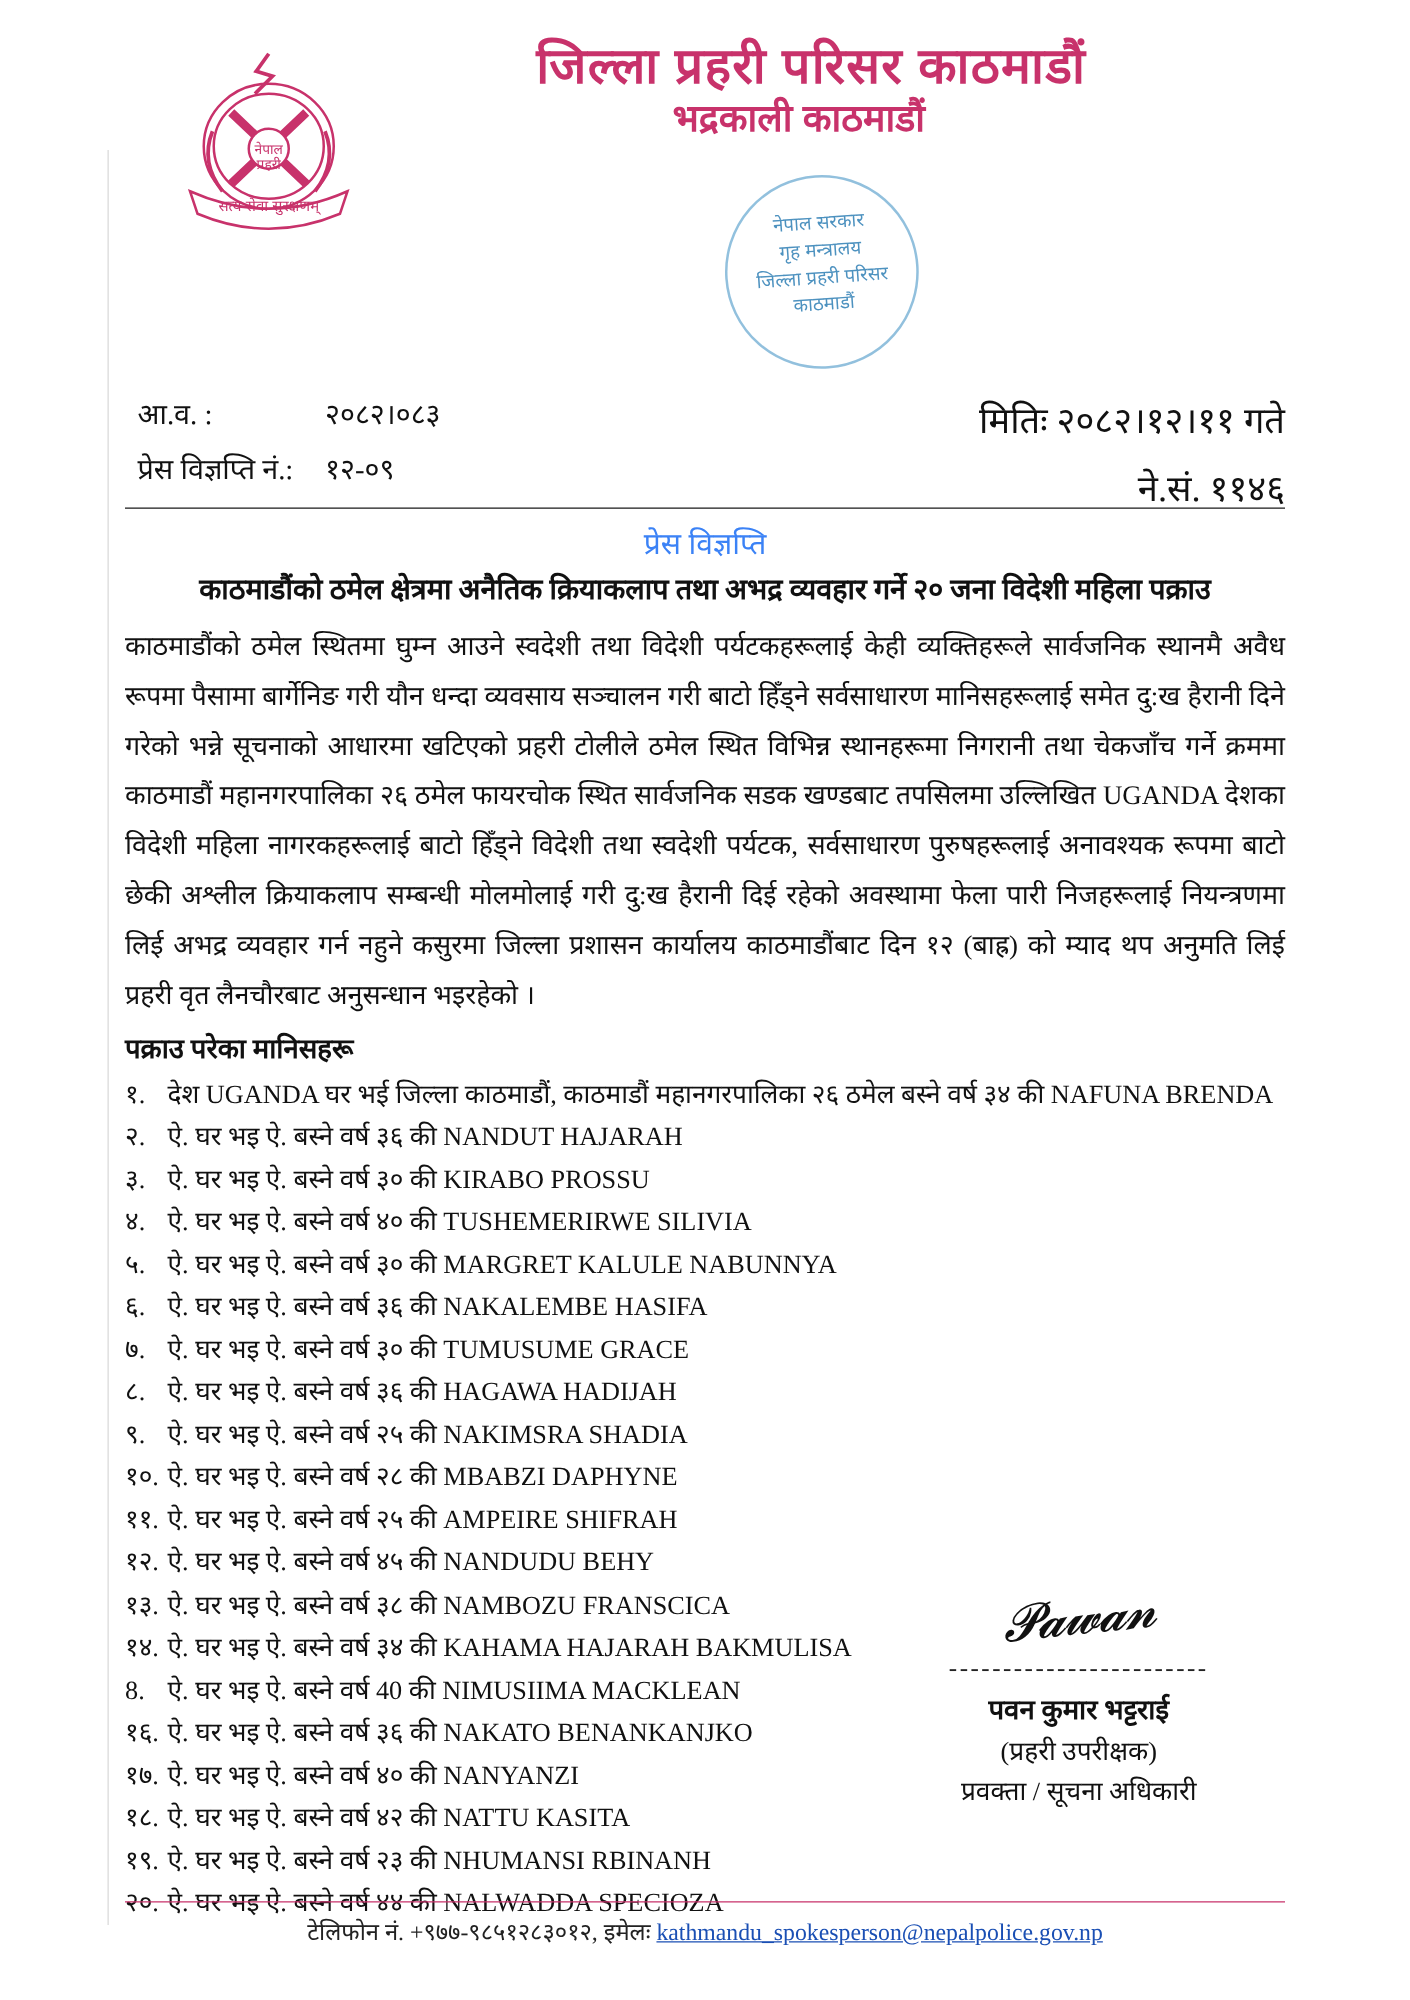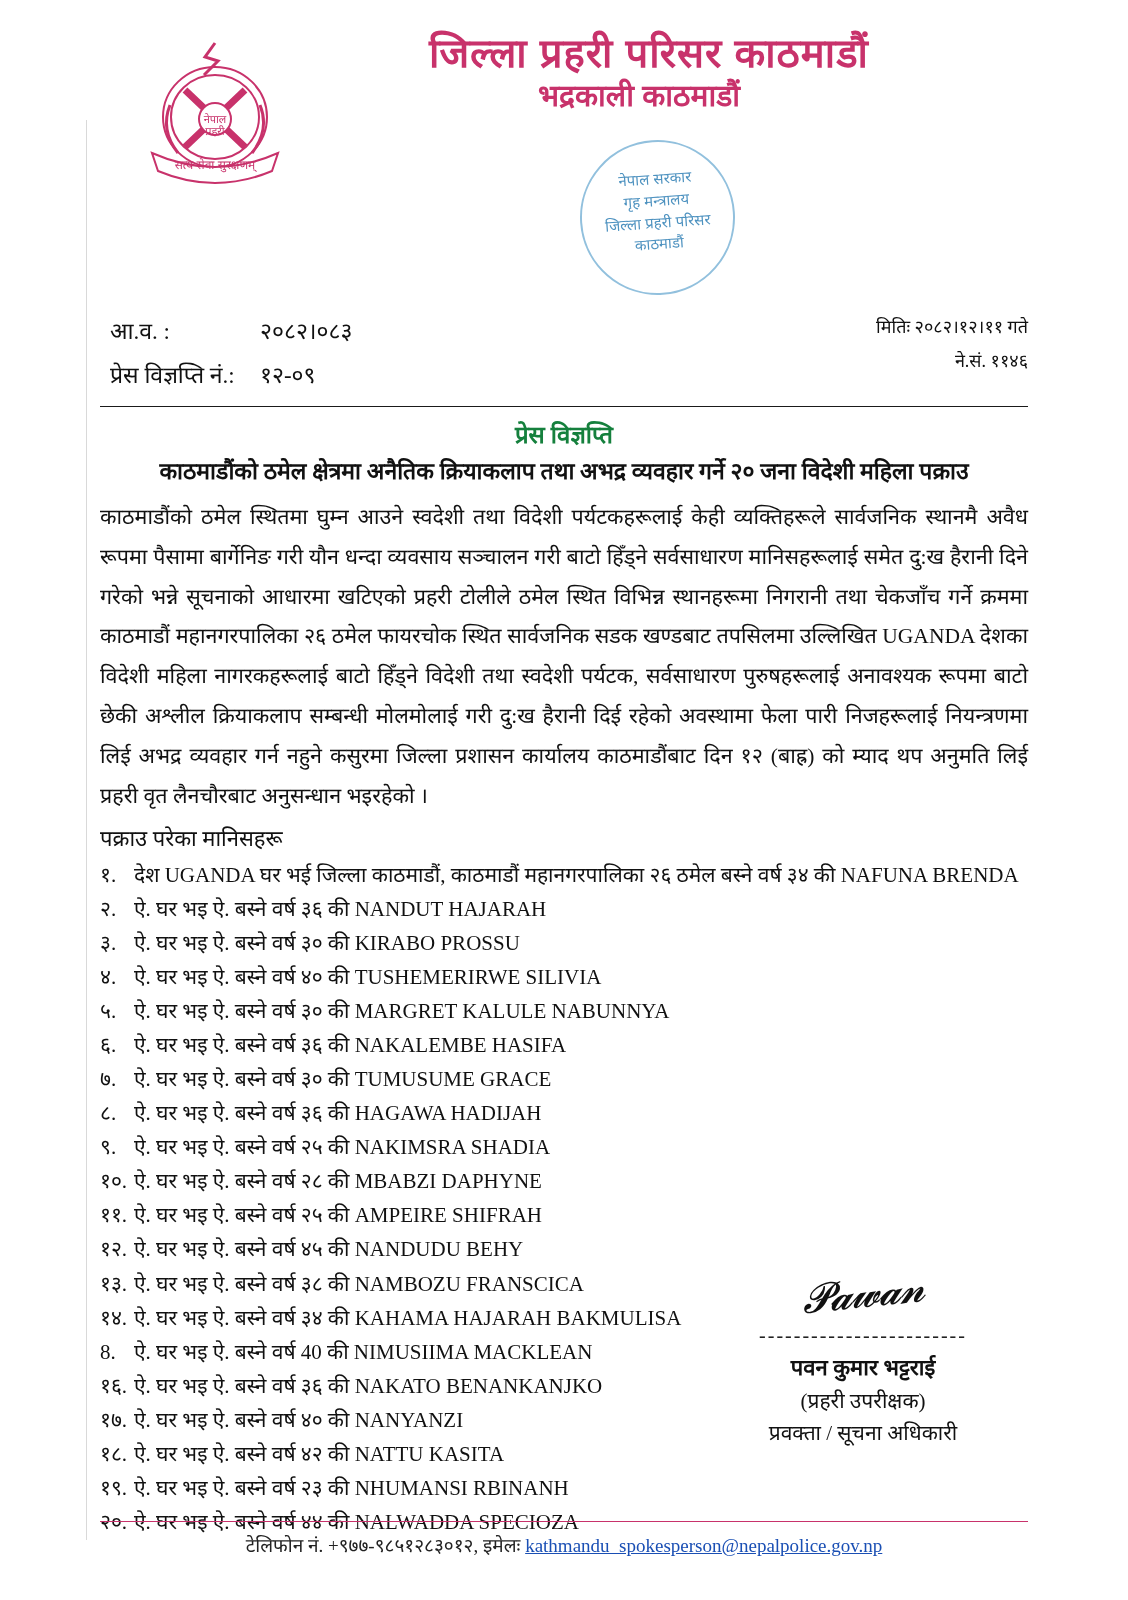--- a/index.html
+++ b/index.html
@@ -96,56 +96,56 @@
     font-size: 23px;
     line-height: 1.9;
   }
   .meta-left .row { white-space: nowrap; }
   .meta-left .lbl { display: inline-block; min-width: 150px; }
   .meta-right {
     position: absolute;
     right: 0;
     top: 0;
     text-align: right;
-    font-size: 18px;
+    font-size: 29px;
     line-height: 1.9;
   }
 
   hr.rule {
     border: none;
     border-top: 1.5px solid #1a1a1a;
     margin: 6px 0 10px 0;
   }
 
   .press-title {
     text-align: center;
     font-size: 24px;
-    color: #15803d;
-    font-weight: bold;
+    color: #3b82f6;
+    font-weight: normal;
     margin: 4px 0 6px 0;
   }
   .headline {
     text-align: center;
     font-size: 23px;
     font-weight: bold;
     margin-bottom: 10px;
     line-height: 1.4;
   }
 
   .body-text p {
     font-size: 21.5px;
     line-height: 1.85;
     text-align: justify;
     text-justify: inter-word;
     margin: 0 0 6px 0;
   }
 
   .subheading {
     font-size: 22px;
-    font-weight: normal;
+    font-weight: bold;
     margin: 4px 0 6px 0;
   }
 
   ol.arrest-list, ul.arrest-list {
     list-style: none;
     margin: 0;
     padding: 0;
   }
   .arrest-list li {
     font-size: 21px;

